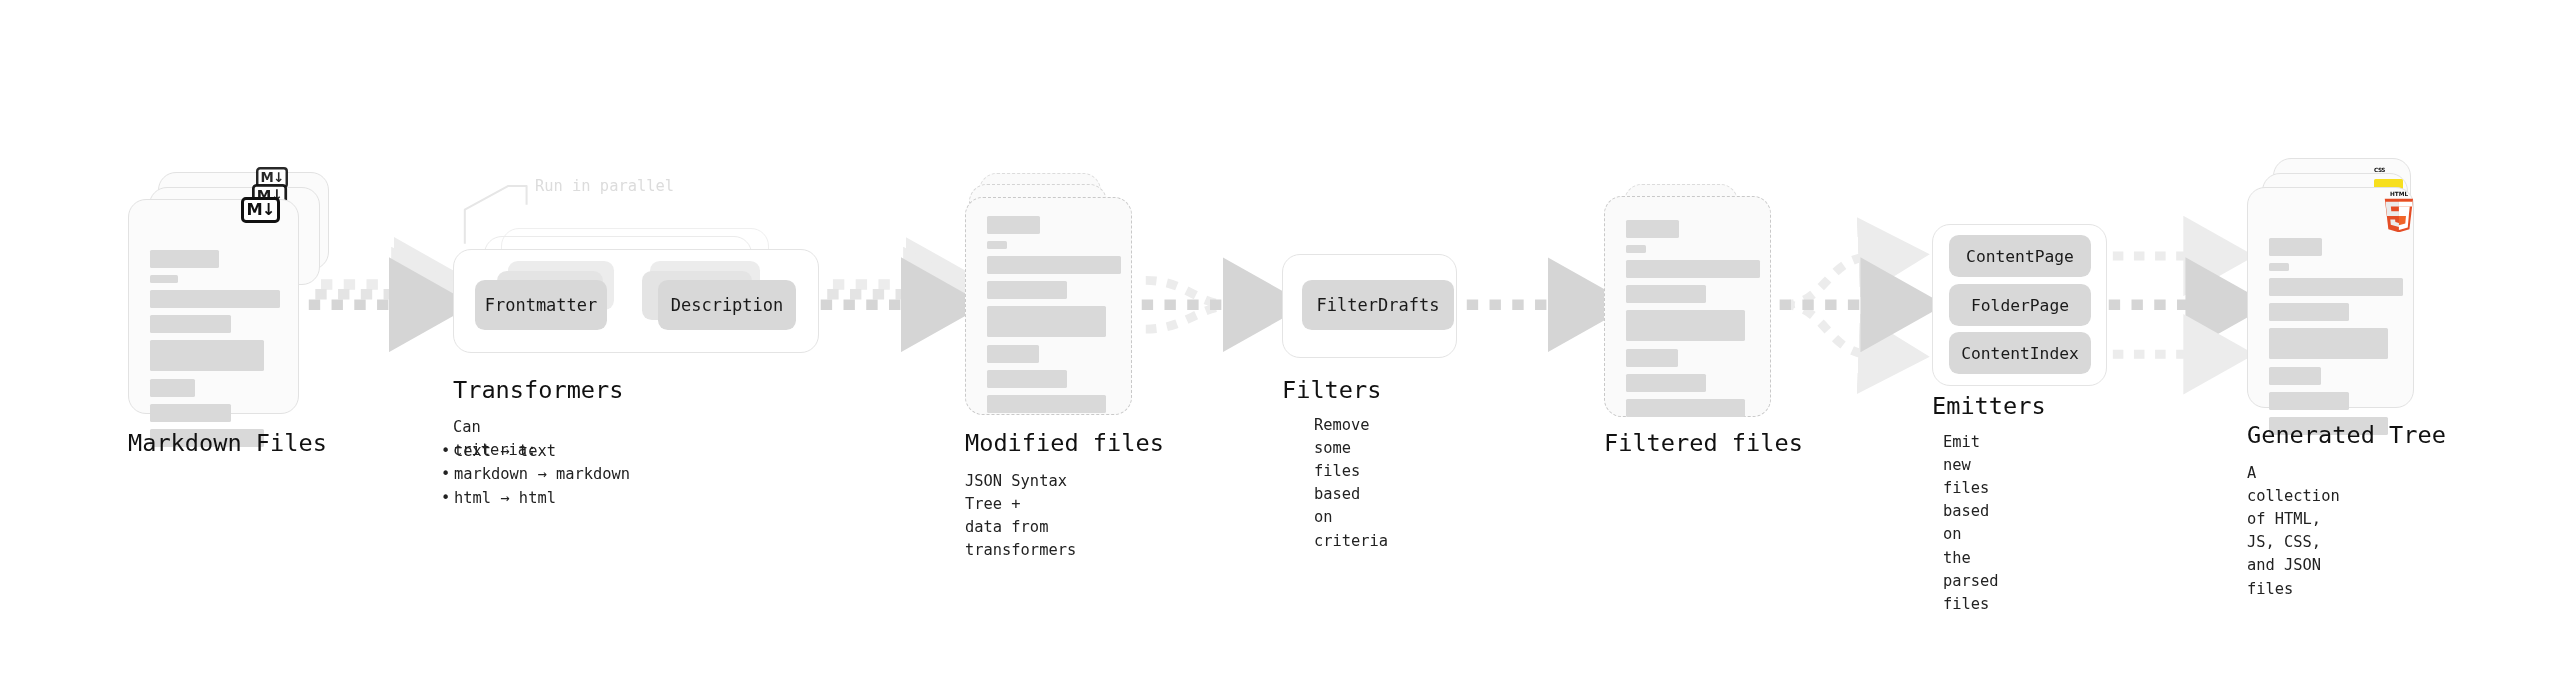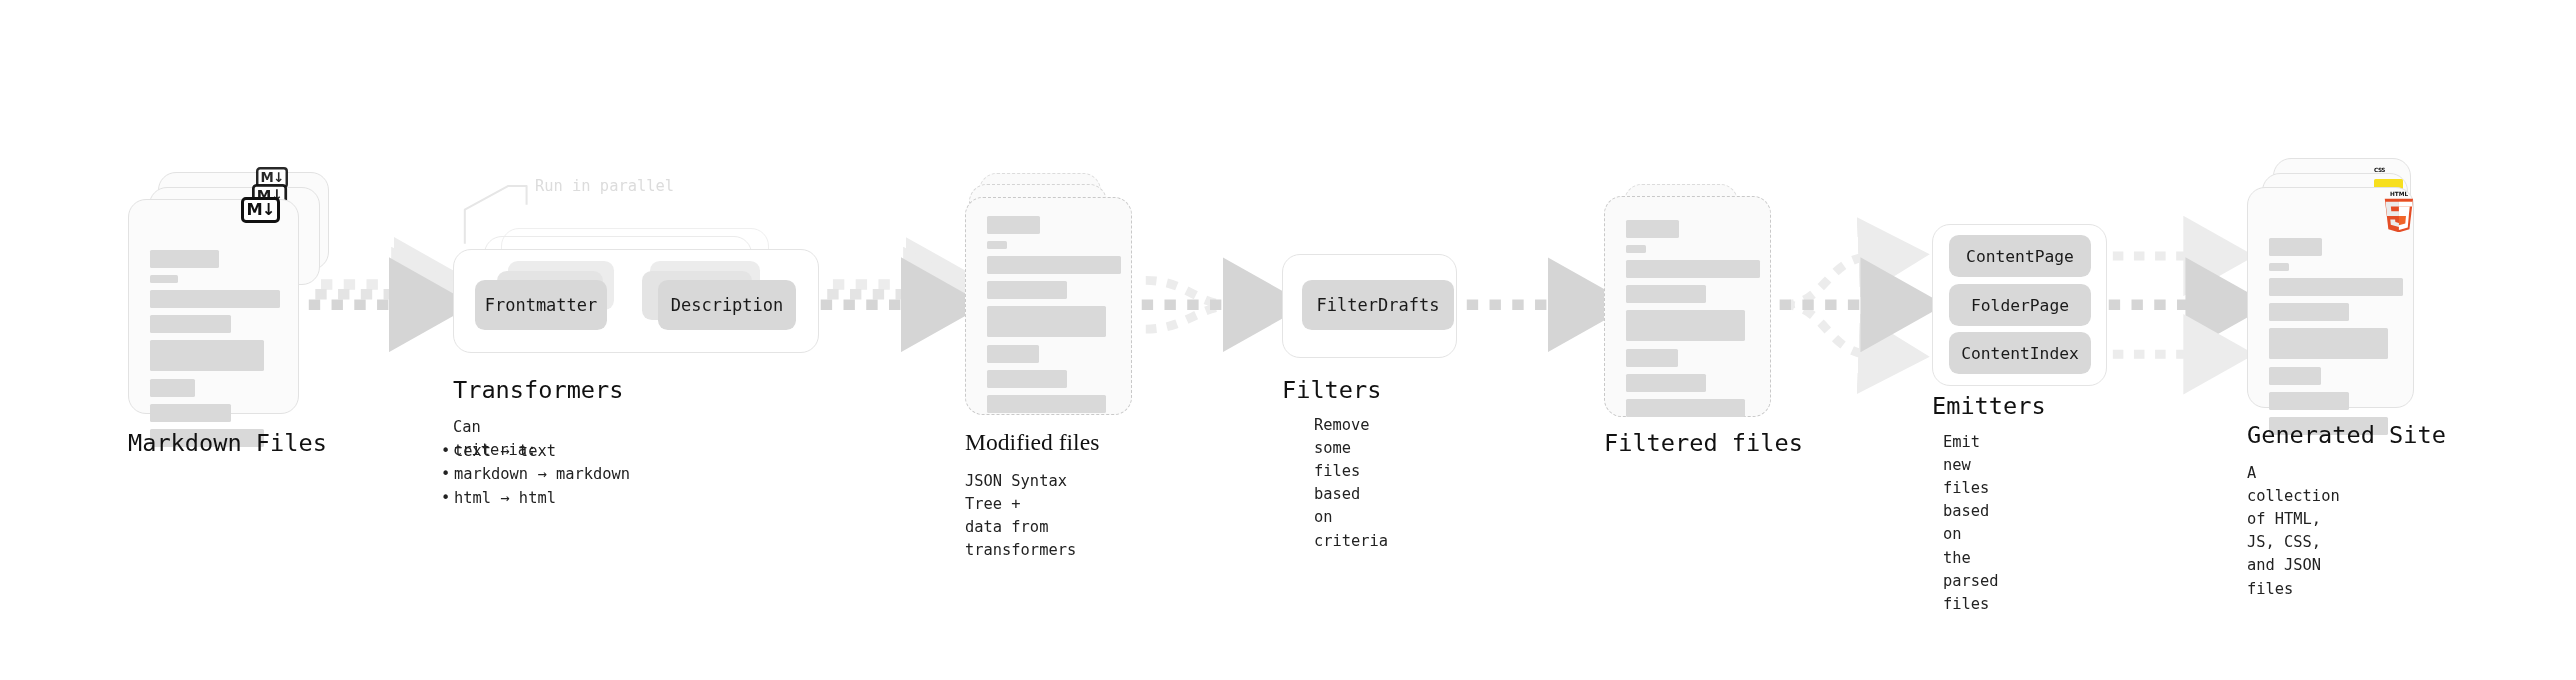--- a/index.html
+++ b/index.html
@@ -309,21 +309,21 @@
         <div class="sk h-sm" style="width:19.5px;"></div>
         <div class="sk" style="width:134px;"></div>
         <div class="sk" style="width:80px;"></div>
         <div class="sk" style="width:119px; height:31px;"></div>
         <div class="sk" style="width:52px;"></div>
         <div class="sk" style="width:80px;"></div>
         <div class="sk" style="width:119px;"></div>
       </div>
     </div>
 
-    <div class="title" style="left:965px; top:429px;font-family:Liberation Serif, serif;">Modified files</div>
+    <div class="title" style="left:965px; top:429px;">Modified files</div>
     <div class="caption" style="left:965px; top:470px;">JSON Syntax Tree +
 data from transformers</div>
   </div>
 
   <div class="node">
     <div class="procbox" style="left:1282px; top:254px; width:175px; height:104px;"></div>
     <div class="chip" style="left:1302px; top:280px; width:152px; height:50px;">FilterDrafts</div>
 
     <div class="title" style="left:1282px; top:376px;">Filters</div>
     <div class="caption" style="left:1282px; top:414px;margin-left:32px;">Remove some files based
@@ -387,19 +387,19 @@
         <text x="26" y="9" font-family="DejaVu Sans, sans-serif" font-size="8.5" font-weight="700" fill="#111" text-anchor="middle">HTML</text>
         <path d="M5,13 L10.3,58 L25.8,62.5 L41.4,58 L46.7,13 z" fill="#E44D26"></path>
         <path d="M25.9,16.5 L25.9,59 L38.5,55.4 L43,16.5 z" fill="#F16529"></path>
         <path d="M25.9,31.5 L14.6,31.5 L14,24.3 L25.9,24.3 L25.9,17.3 L6.3,17.3 L6.5,20.6 L8.4,38.5 L25.9,38.5 z" fill="#EBEBEB"></path>
         <path d="M25.9,48.8 L25.86,48.81 L20.6,47.4 L20.24,43.4 L16,43.4 L13.2,43.4 L13.9,51.3 L25.85,54.6 L25.9,54.6 z" fill="#EBEBEB"></path>
         <path d="M25.86,31.5 L25.86,38.5 L36.3,38.5 L35.3,49.5 L25.86,52.1 L25.86,59.1 L38.9,55.5 L39,54.4 L40.5,37.6 L40.66,35.9 L41.8,24.3 L25.86,24.3 z" fill="#FFFFFF"></path>
         <path d="M25.86,17.3 L25.86,21.65 L25.86,24.28 L25.86,24.3 L45.1,24.3 L45.1,24.3 L45.26,22.5 L45.62,18.5 L45.8,17.3 z" fill="#FFFFFF"></path>
       </svg>
     </div>
 
-    <div class="title" style="left:2247px; top:421px;">Generated Site</div>
+    <div class="title" style="left:2247px; top:421px;">Generated Tree</div>
     <div class="caption" style="left:2247px; top:462px;">A collection of HTML,
 JS, CSS, and JSON files</div>
   </div>
 
 </div>
 
 
 </body></html>

